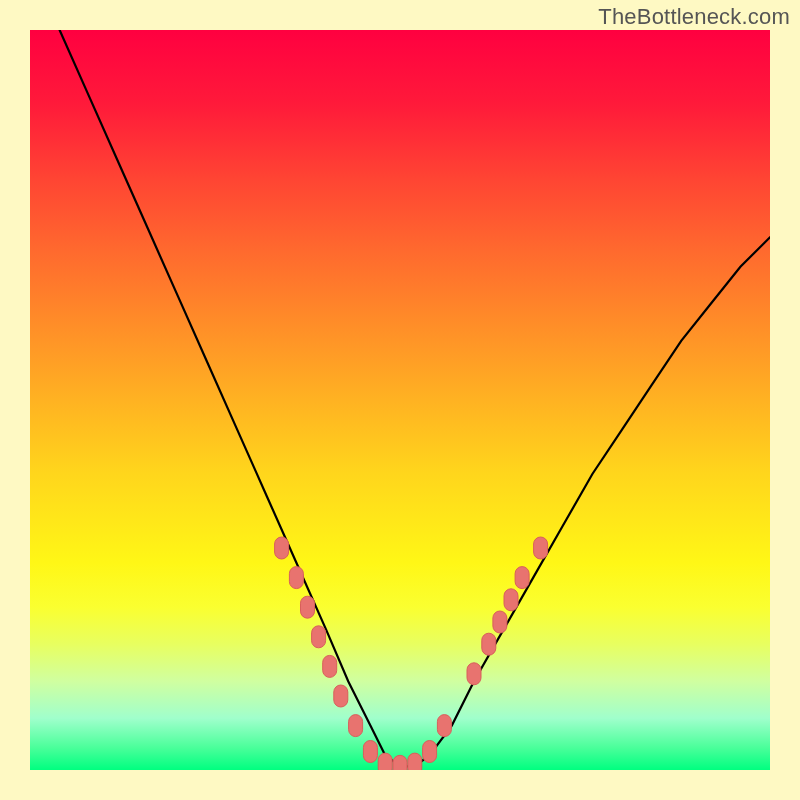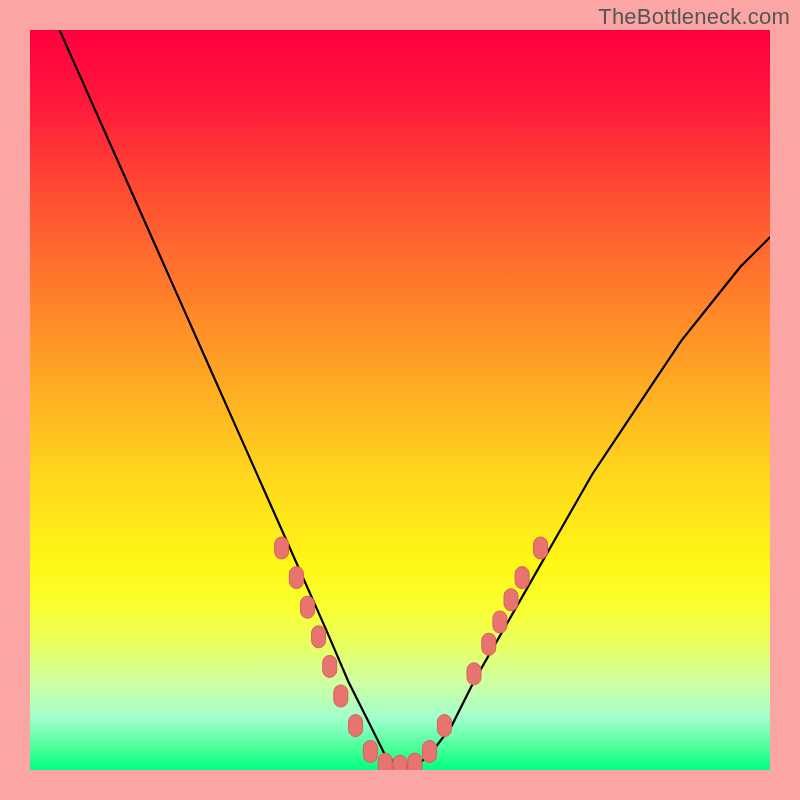--- a/index.html
+++ b/index.html
@@ -10,21 +10,21 @@
     overflow: hidden;
     background: #000;
     font-family: Arial, Helvetica, sans-serif;
   }
   .frame {
     position: absolute;
     top: 0;
     left: 0;
     width: 800px;
     height: 800px;
-    background: #fca5a5;
+    background: #fef9c3;
   }
   .plot-area {
     position: absolute;
     top: 30px;
     left: 30px;
     width: 740px;
     height: 740px;
     overflow: hidden;
   }
   .gradient-bg {

